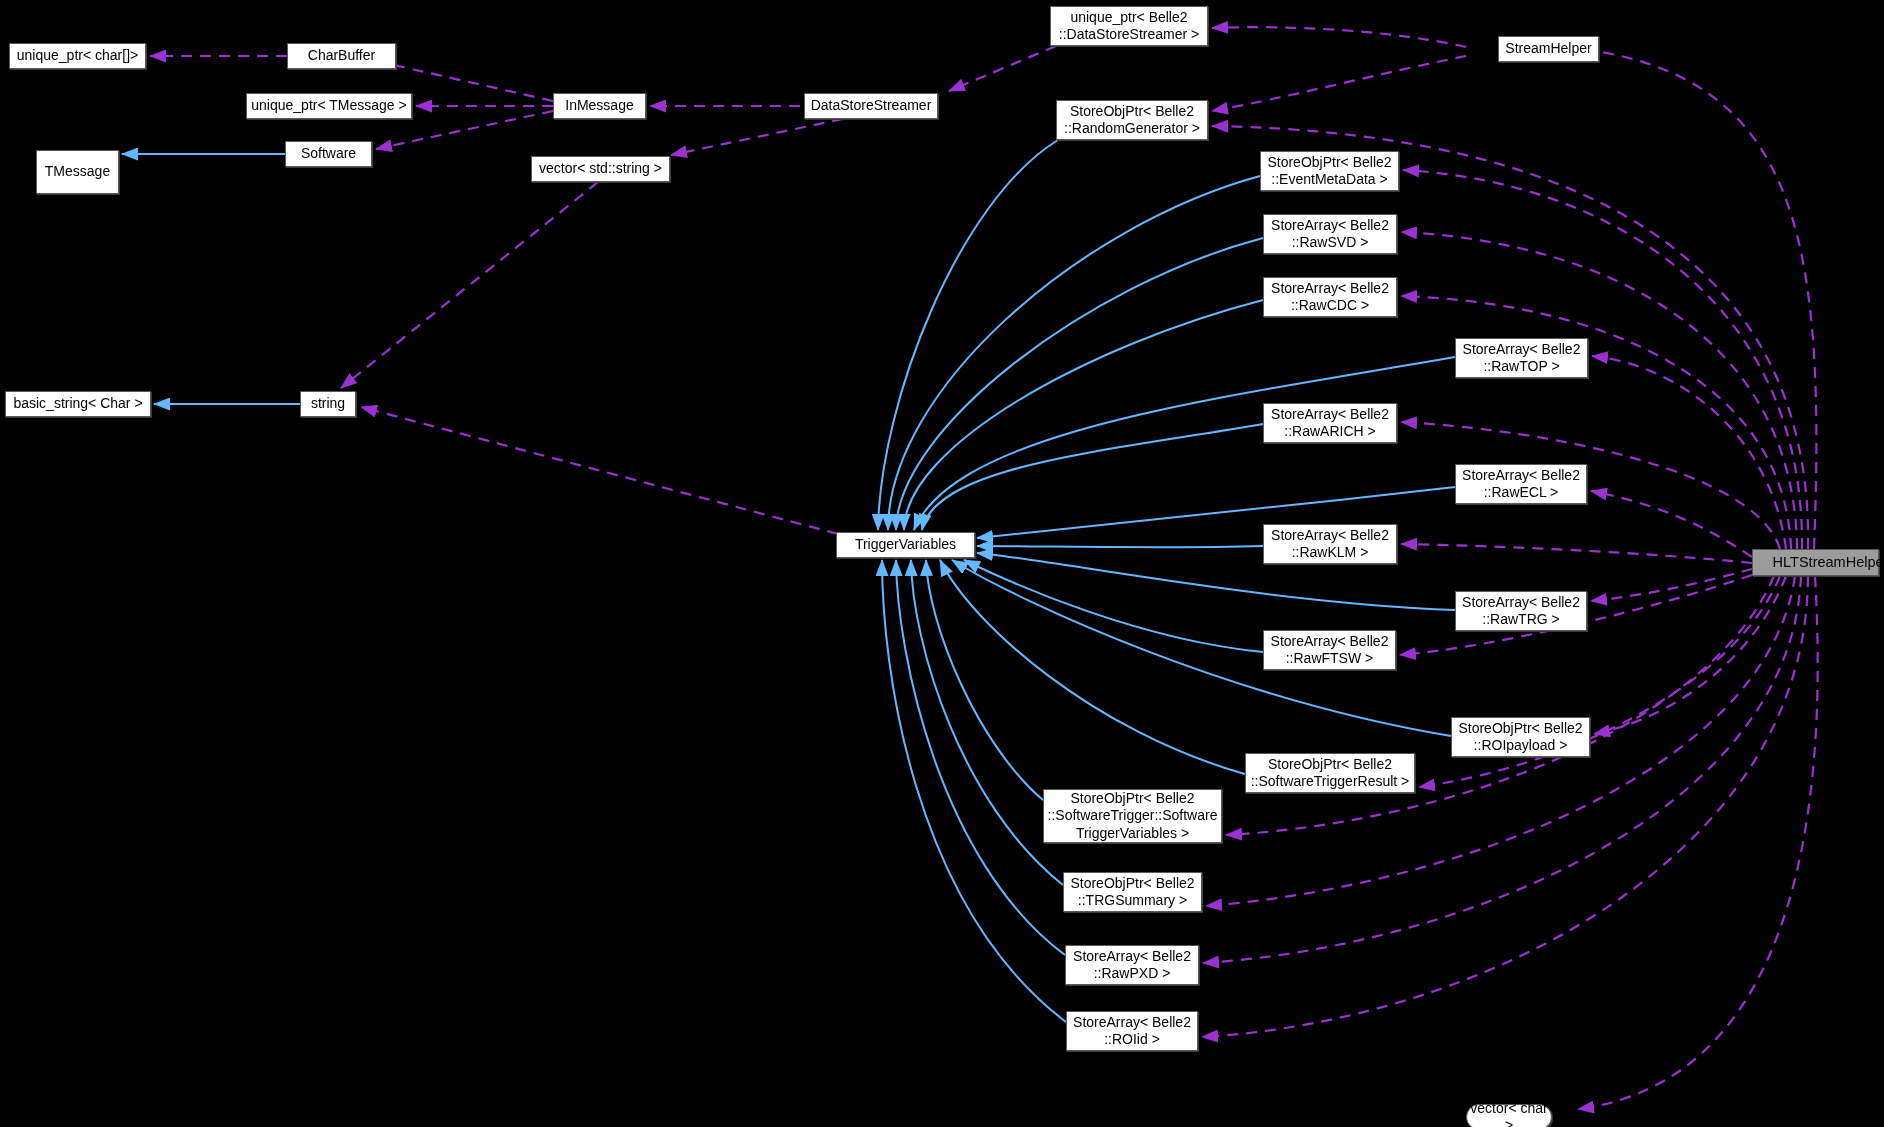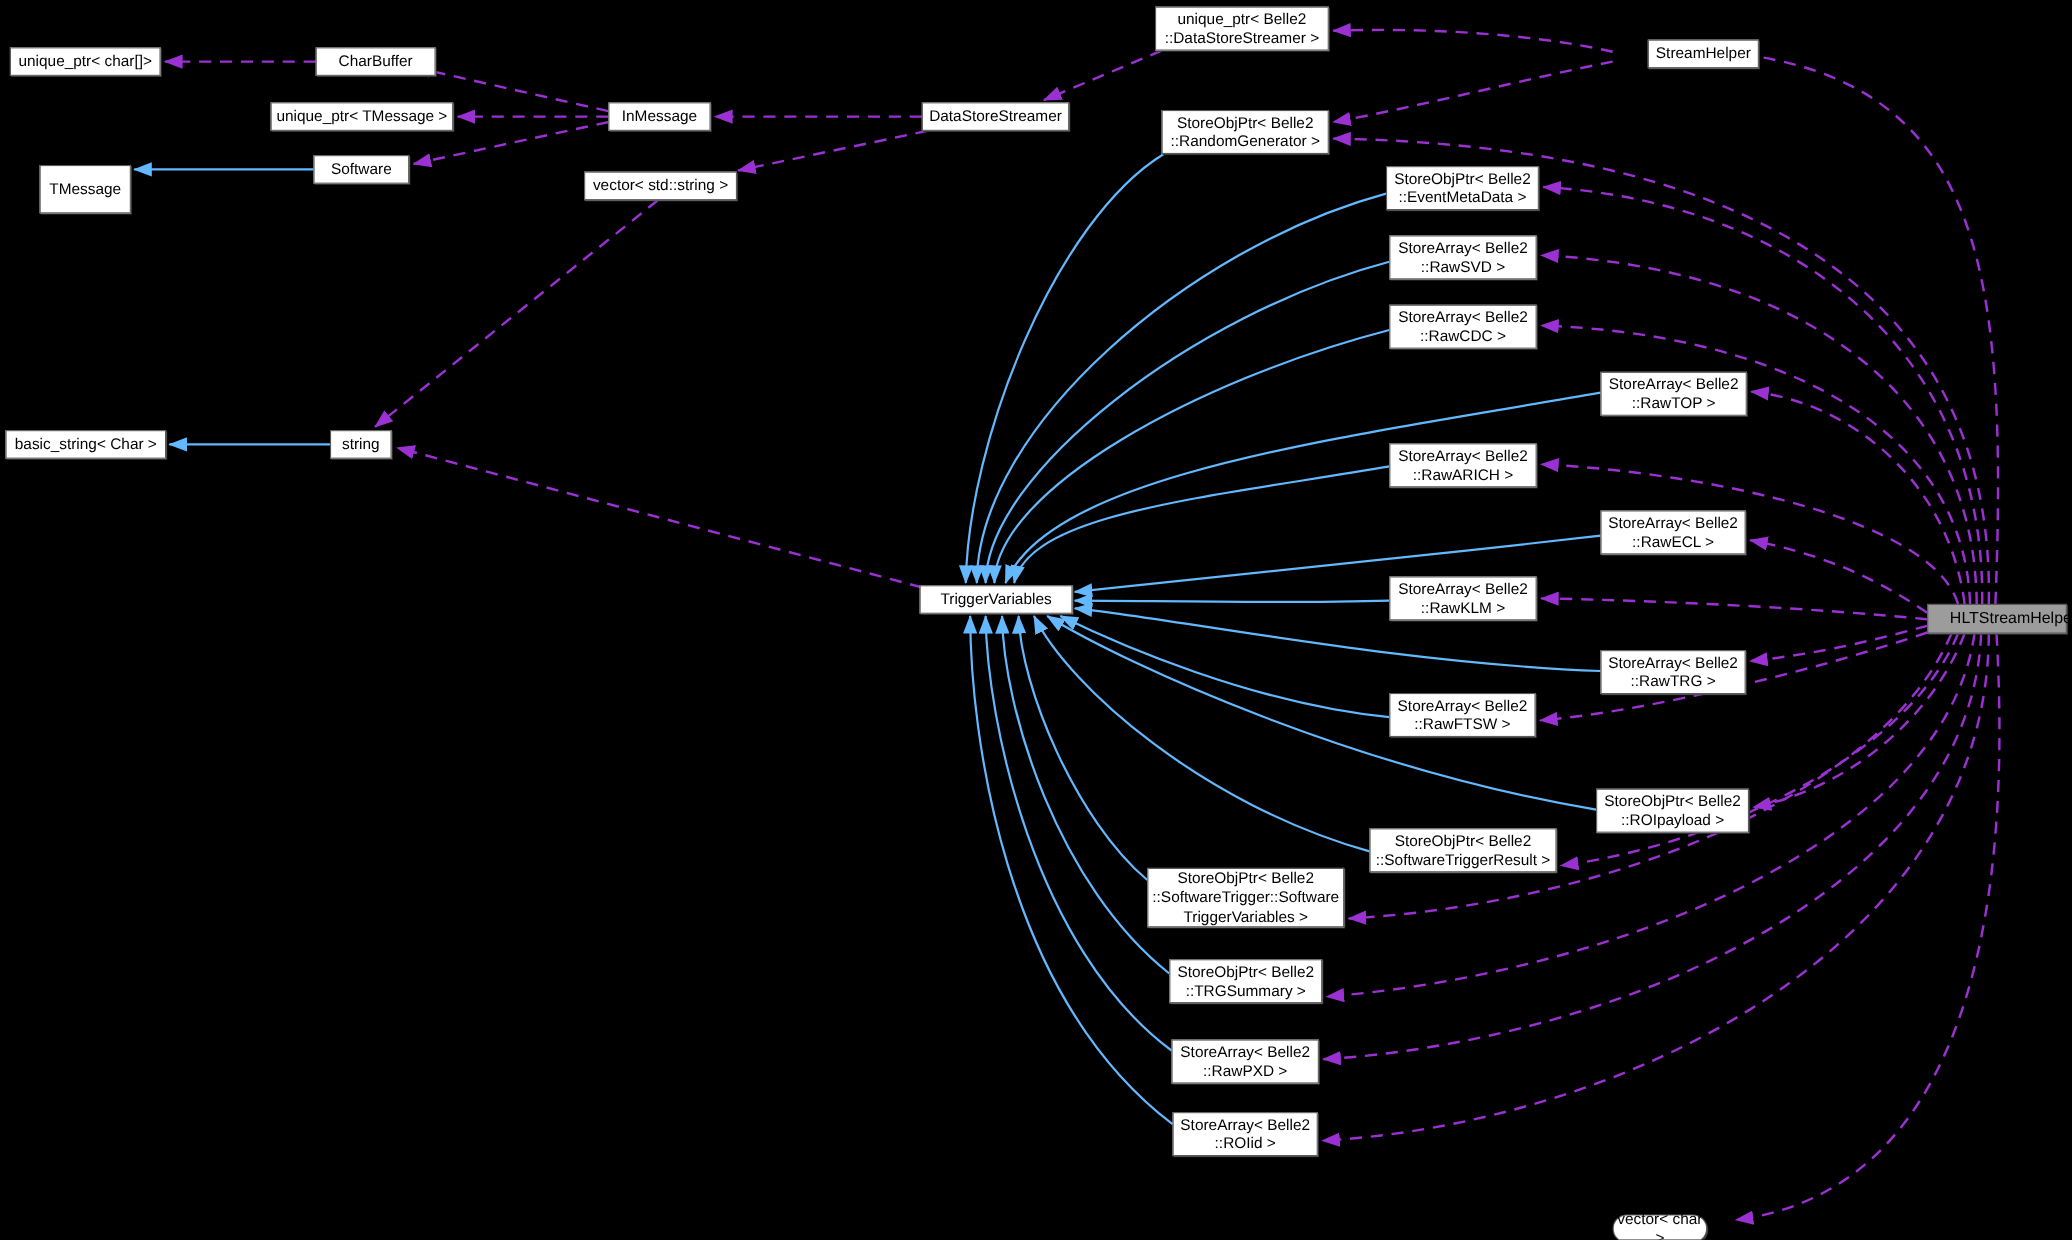--- a/index.html
+++ b/index.html
@@ -84,21 +84,21 @@
     <path class="edge-u" d="M 1815,576 C 1834,902 1752,1087 1578,1109" marker-end="url(#arrP)"></path>
   </svg>
 
   <div class="node" style="left:9px;top:43px;width:137px;height:26px;">unique_ptr&lt; char[]&gt;</div>
   <div class="node" style="left:287px;top:43px;width:109px;height:26px;">CharBuffer</div>
   <div class="node" style="left:246px;top:93px;width:166px;height:26px;">unique_ptr&lt; TMessage &gt;</div>
   <div class="node" style="left:553px;top:93px;width:93px;height:26px;">InMessage</div>
   <div class="node" style="left:36px;top:150px;width:83px;height:44px;">TMessage</div>
   <div class="node" style="left:285px;top:141px;width:87px;height:26px;">Software</div>
   <div class="node" style="left:531px;top:156px;width:139px;height:26px;">vector&lt; std::string &gt;</div>
-  <div class="node" style="left:838px;top:93px;width:134px;height:26px;">DataStoreStreamer</div>
+  <div class="node" style="left:804px;top:93px;width:134px;height:26px;">DataStoreStreamer</div>
   <div class="node" style="left:1050px;top:6px;width:158px;height:40px;">unique_ptr&lt; Belle2
 ::DataStoreStreamer &gt;</div>
   <div class="node" style="left:1466px;top:36px;width:101px;height:26px;margin-left:32px;">StreamHelper</div>
   <div class="node" style="left:1056px;top:100px;width:152px;height:40px;">StoreObjPtr&lt; Belle2
 ::RandomGenerator &gt;</div>
   <div class="node" style="left:1260px;top:151px;width:139px;height:40px;">StoreObjPtr&lt; Belle2
 ::EventMetaData &gt;</div>
   <div class="node" style="left:1263px;top:214px;width:134px;height:40px;">StoreArray&lt; Belle2
 ::RawSVD &gt;</div>
   <div class="node" style="left:1263px;top:277px;width:134px;height:40px;">StoreArray&lt; Belle2

